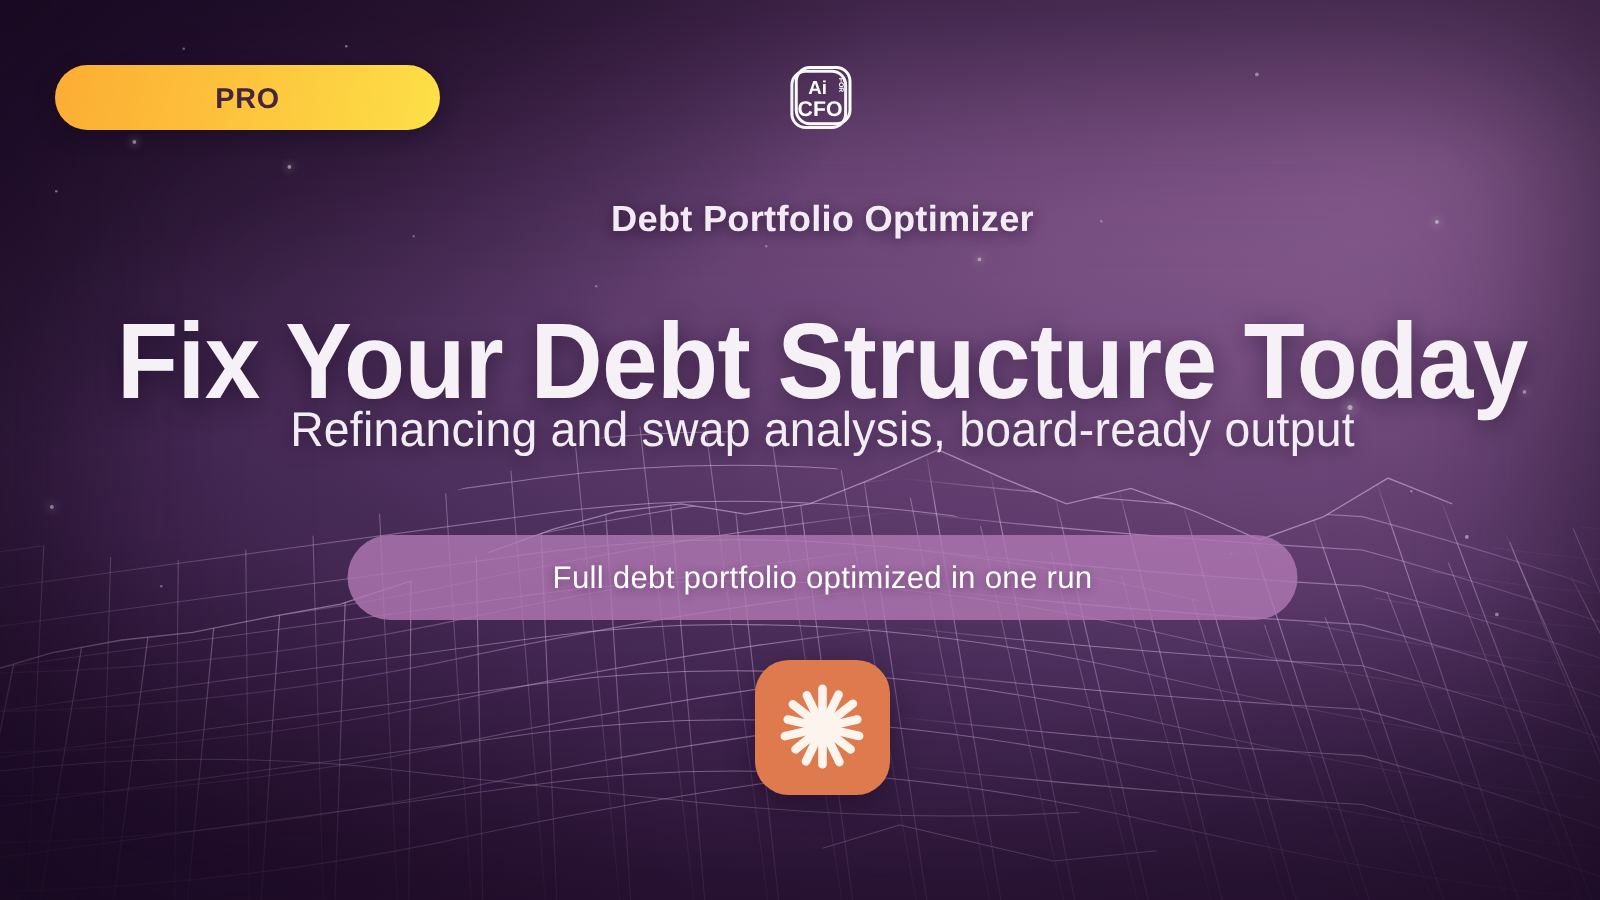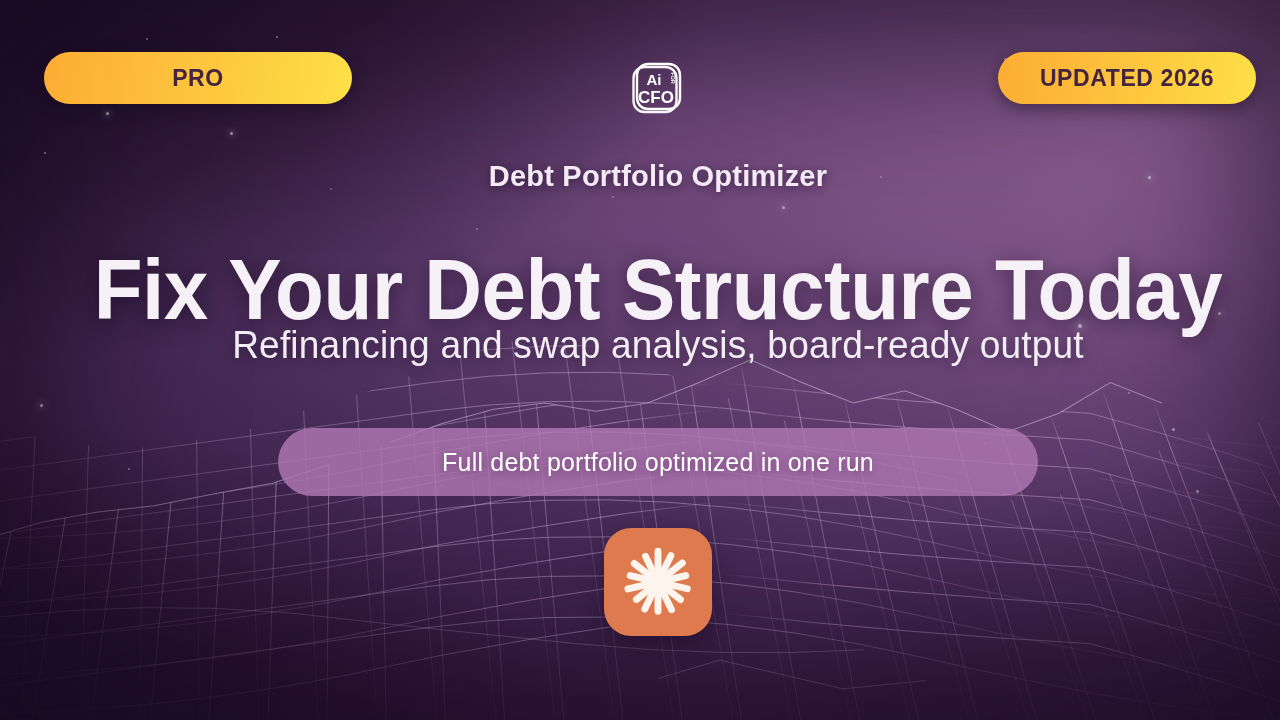--- a/index.html
+++ b/index.html
@@ -76,21 +76,21 @@
     font-weight: bold;
     letter-spacing: 0.6px;
     background: linear-gradient(100deg, #fcad33 0%, #fdc23c 45%, #fde047 100%);
     box-shadow: 0 5px 16px rgba(20,8,28,0.45);
   }
   .badge-left  { left: 44px;  width: 308px; }
   .badge-right { right: 60px; width: 258px; }
 
   .logo-wrap {
     position: absolute;
-    top: 58px;
+    top: 48px;
     left: 50%;
     transform: translateX(-50%);
     width: 56px;
     height: 58px;
   }
 
   .eyebrow {
     position: absolute;
     top: 125px;
     left: 0;
@@ -325,23 +325,20 @@
     <div class="star" style="left:984px;  top:442px;  width:2px;  height:2px;  opacity:.3;"></div>
     <div class="star" style="left:658px;  top:562px;  width:3px;  height:3px;  opacity:.5;  box-shadow:0 0 6px 2px rgba(255,255,255,.3);"></div>
   </div>
 
   <div class="content">
 
     <div class="badge badge-left">
       <span>PRO</span>
     </div>
 
-    <div class="badge badge-right">
-      <span>UPDATED 2026</span>
-    </div>
 
     <div class="logo-wrap">
       <svg viewBox="0 0 56 58" width="56" height="58">
         <rect x="7" y="6" width="43" height="45" rx="11" ry="11" fill="none" stroke="#ffffff" stroke-width="2.4"></rect>
         <rect x="3.5" y="9" width="43" height="45" rx="11" ry="11" fill="none" stroke="#ffffff" stroke-width="2.4" opacity="0.95"></rect>
         <text x="24" y="27" text-anchor="middle" fill="#ffffff" font-family="'Liberation Sans', sans-serif" font-size="15" font-weight="bold">Ai</text>
         <text x="41" y="20" text-anchor="middle" fill="#ffffff" font-family="'Liberation Sans', sans-serif" font-size="5.5" font-weight="bold" transform="rotate(90 41 20)">FOR</text>
         <text x="26" y="45" text-anchor="middle" fill="#ffffff" font-family="'Liberation Sans', sans-serif" font-size="17" font-weight="bold">CFO</text>
       </svg>
     </div>

